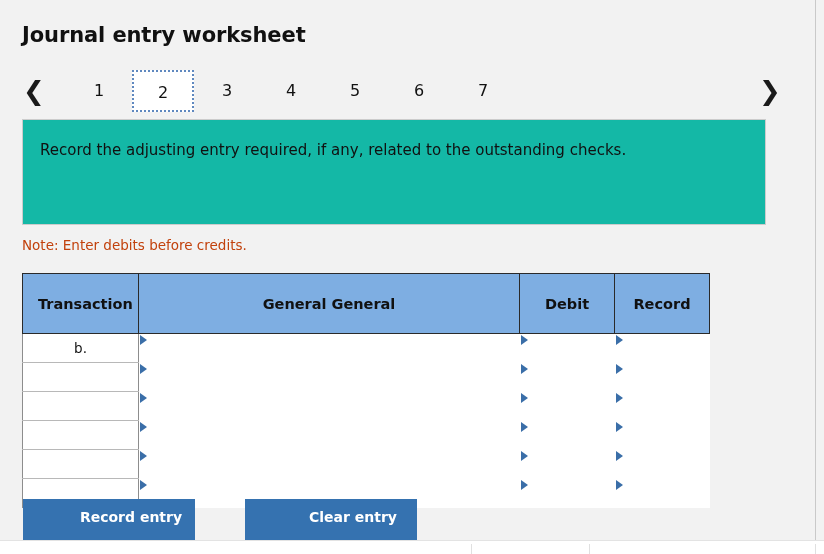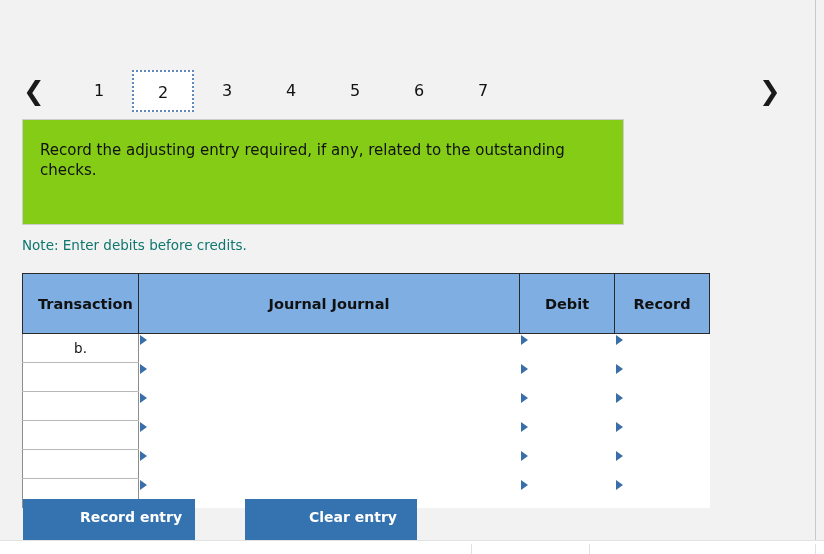--- a/index.html
+++ b/index.html
@@ -80,44 +80,44 @@
   .pager-num.active {
     background: #ffffff;
     border: 2px dotted #5f88bf;
   }
 
   
   .instruction-box {
     position: absolute;
     left: 22px;
     top: 119px;
-    width: 602px;
+    width: 744px;
     height: 106px;
-    background: #84cc16;
+    background: #14b8a6;
     border: 1px solid #cccccc;
     box-sizing: border-box;
     padding-left: 7px;
   }
   .instruction-text {
     position: absolute;
     left: 17px;
     top: 20px;
     right: 12px;
     font-size: 15px;
     color: #111111;
     line-height: 20px;
   }
 
   
   .note {
     position: absolute;
     left: 22px;
     top: 237px;
     font-size: 13.5px;
-    color: #0f766e;
+    color: #c2410c;
   }
 
   
   .jtable {
     position: absolute;
     left: 22px;
     top: 273px;
     width: 687px;
     border-collapse: collapse;
     table-layout: fixed;
@@ -219,20 +219,21 @@
     width: 1px;
     height: 11px;
     background: #e0e0e0;
   }
 </style>
 </head>
 <body>
 
 <div class="page">
 
+  <div class="title">Journal entry worksheet</div>
 
   <div class="pager">
     <div class="pager-arrow prev">❮</div>
     <div class="pager-nums">
         <div class="pager-num" style="left: 0px;">1</div>
         <div class="pager-num active" style="left: 64px;">2</div>
         <div class="pager-num" style="left: 128px;">3</div>
         <div class="pager-num" style="left: 192px;">4</div>
         <div class="pager-num" style="left: 256px;">5</div>
         <div class="pager-num" style="left: 320px;">6</div>
@@ -250,21 +251,21 @@
   <table class="jtable">
     <colgroup>
       <col class="col-trans">
         <col class="col-gj">
         <col class="col-debit">
         <col class="col-credit">
     </colgroup>
     <thead>
       <tr>
         <th>Transaction</th>
-        <th>Journal Journal</th>
+        <th>General General</th>
         <th>Debit</th>
         <th>Record</th>
       </tr>
     </thead>
     <tbody>
         <tr>
           <td class="cell-trans">b.</td>
           <td class="cell-input first-col">
             <div class="field"></div>
             <div class="marker"></div>

